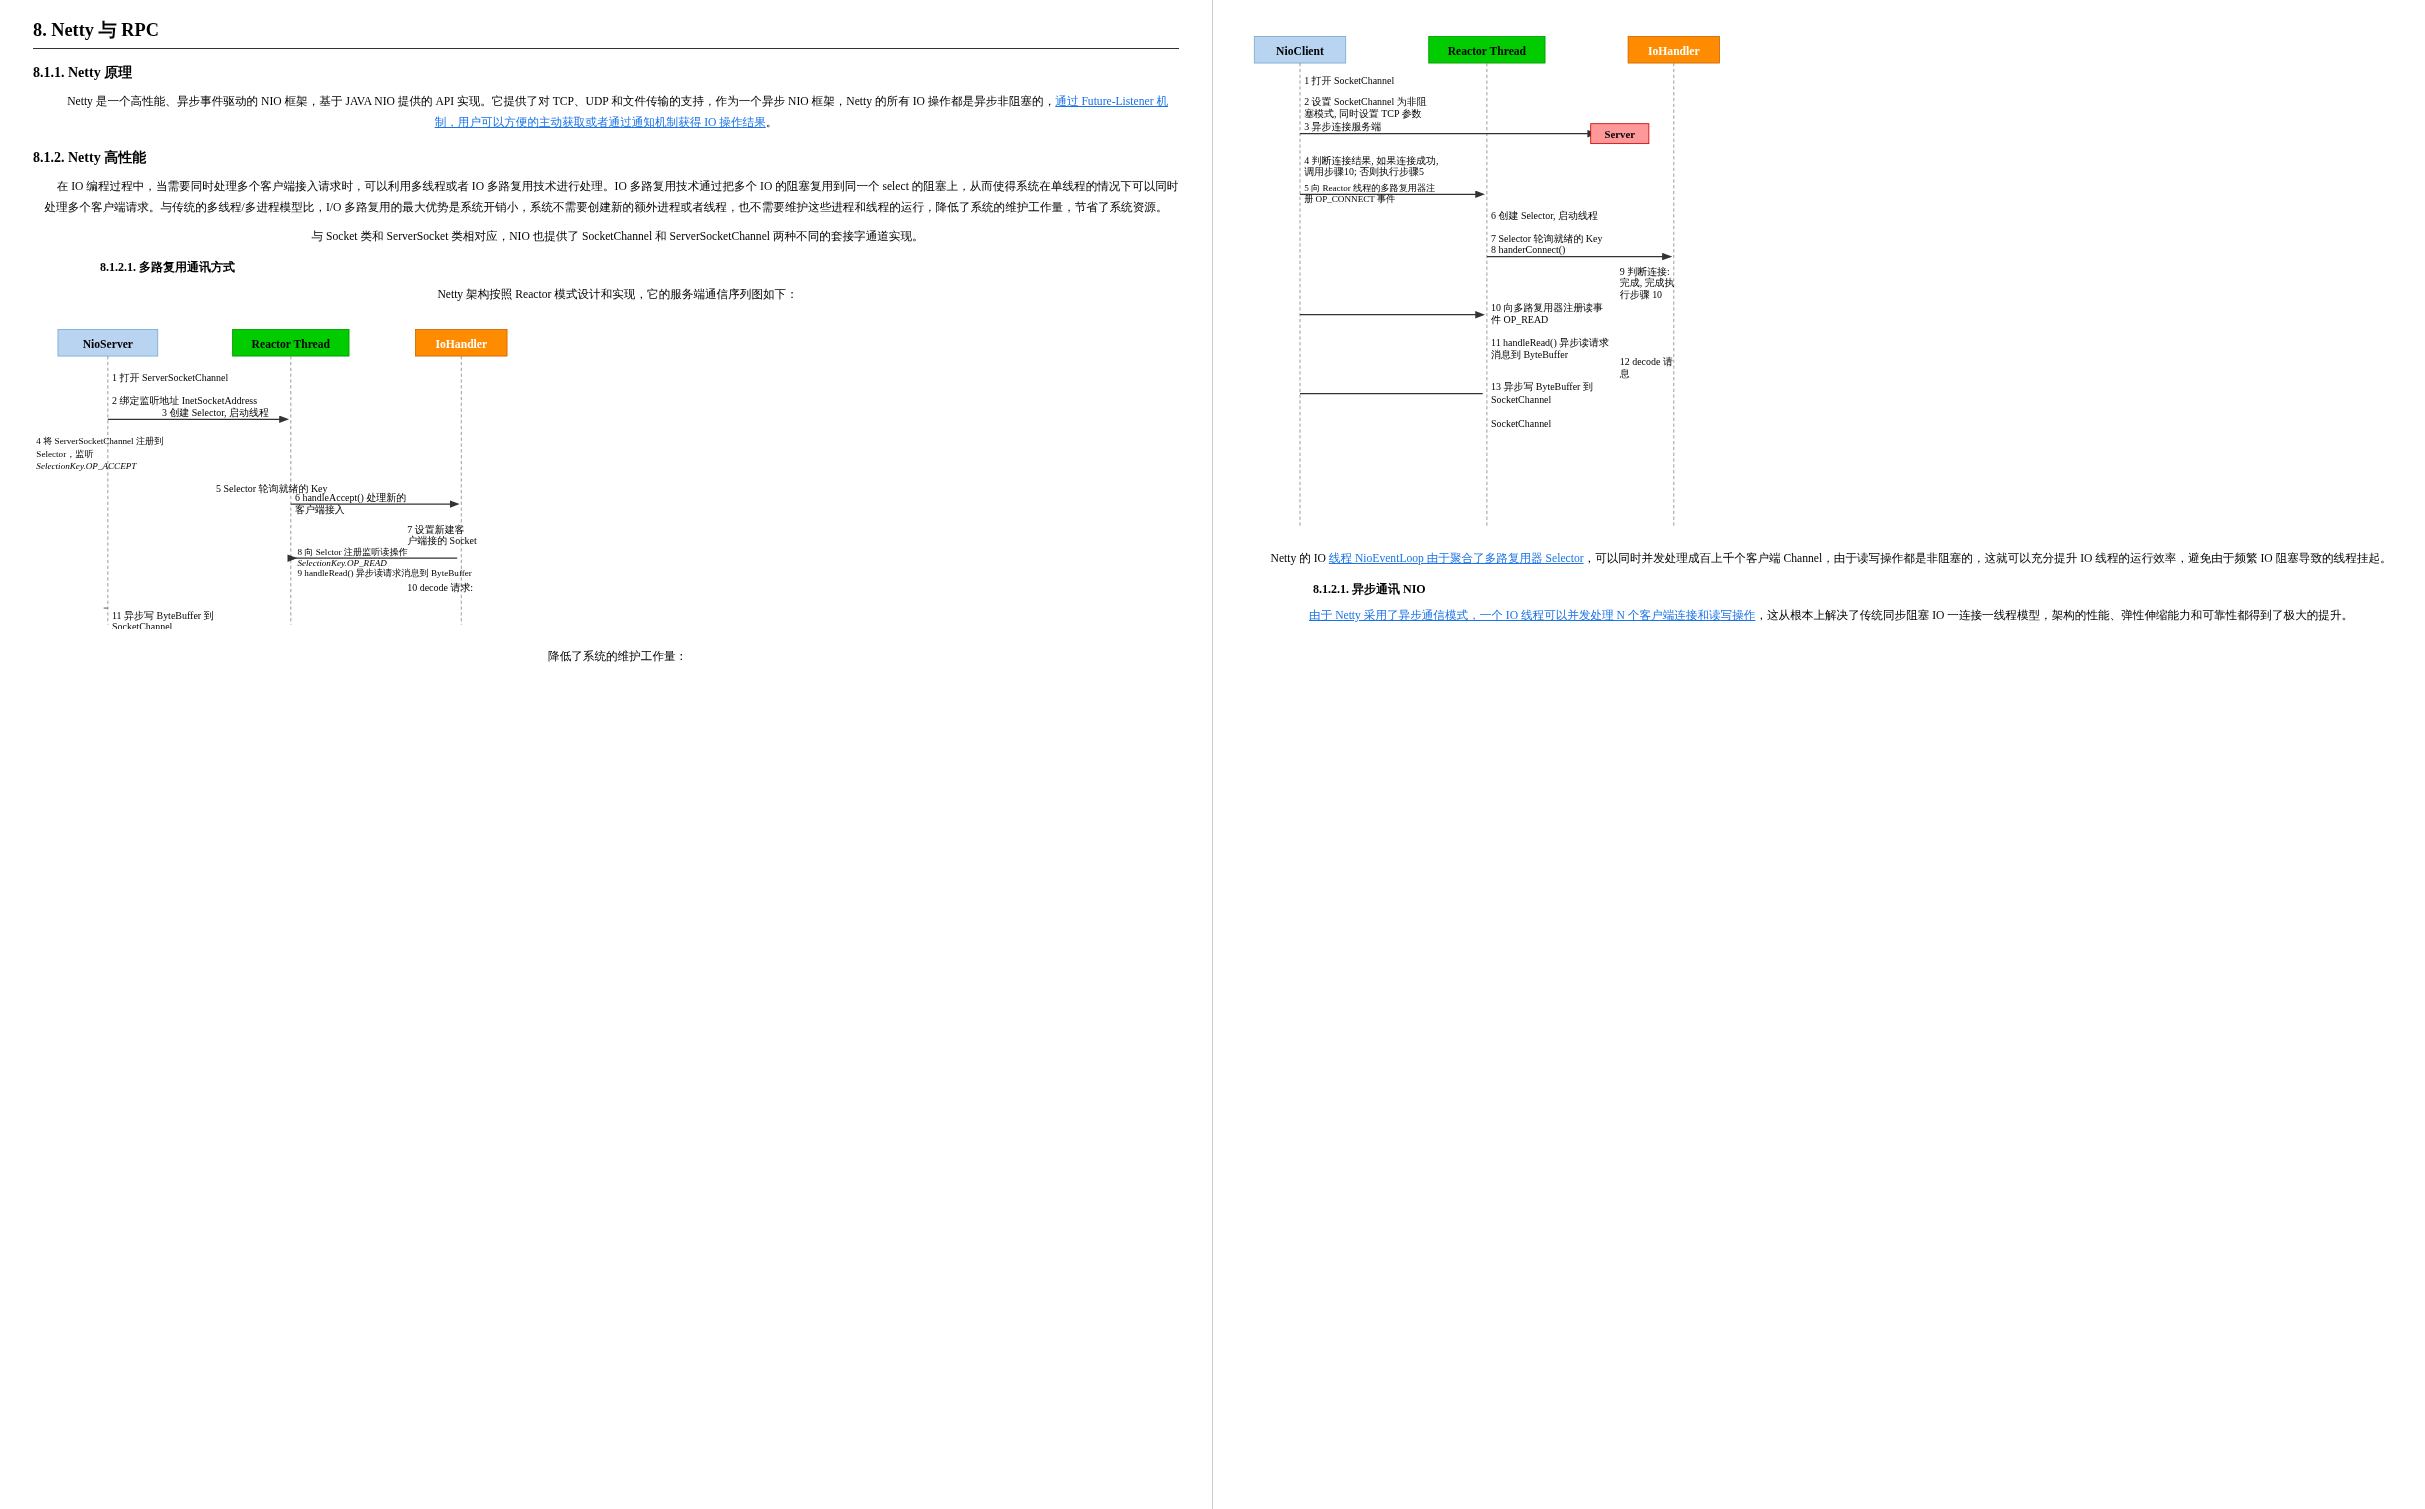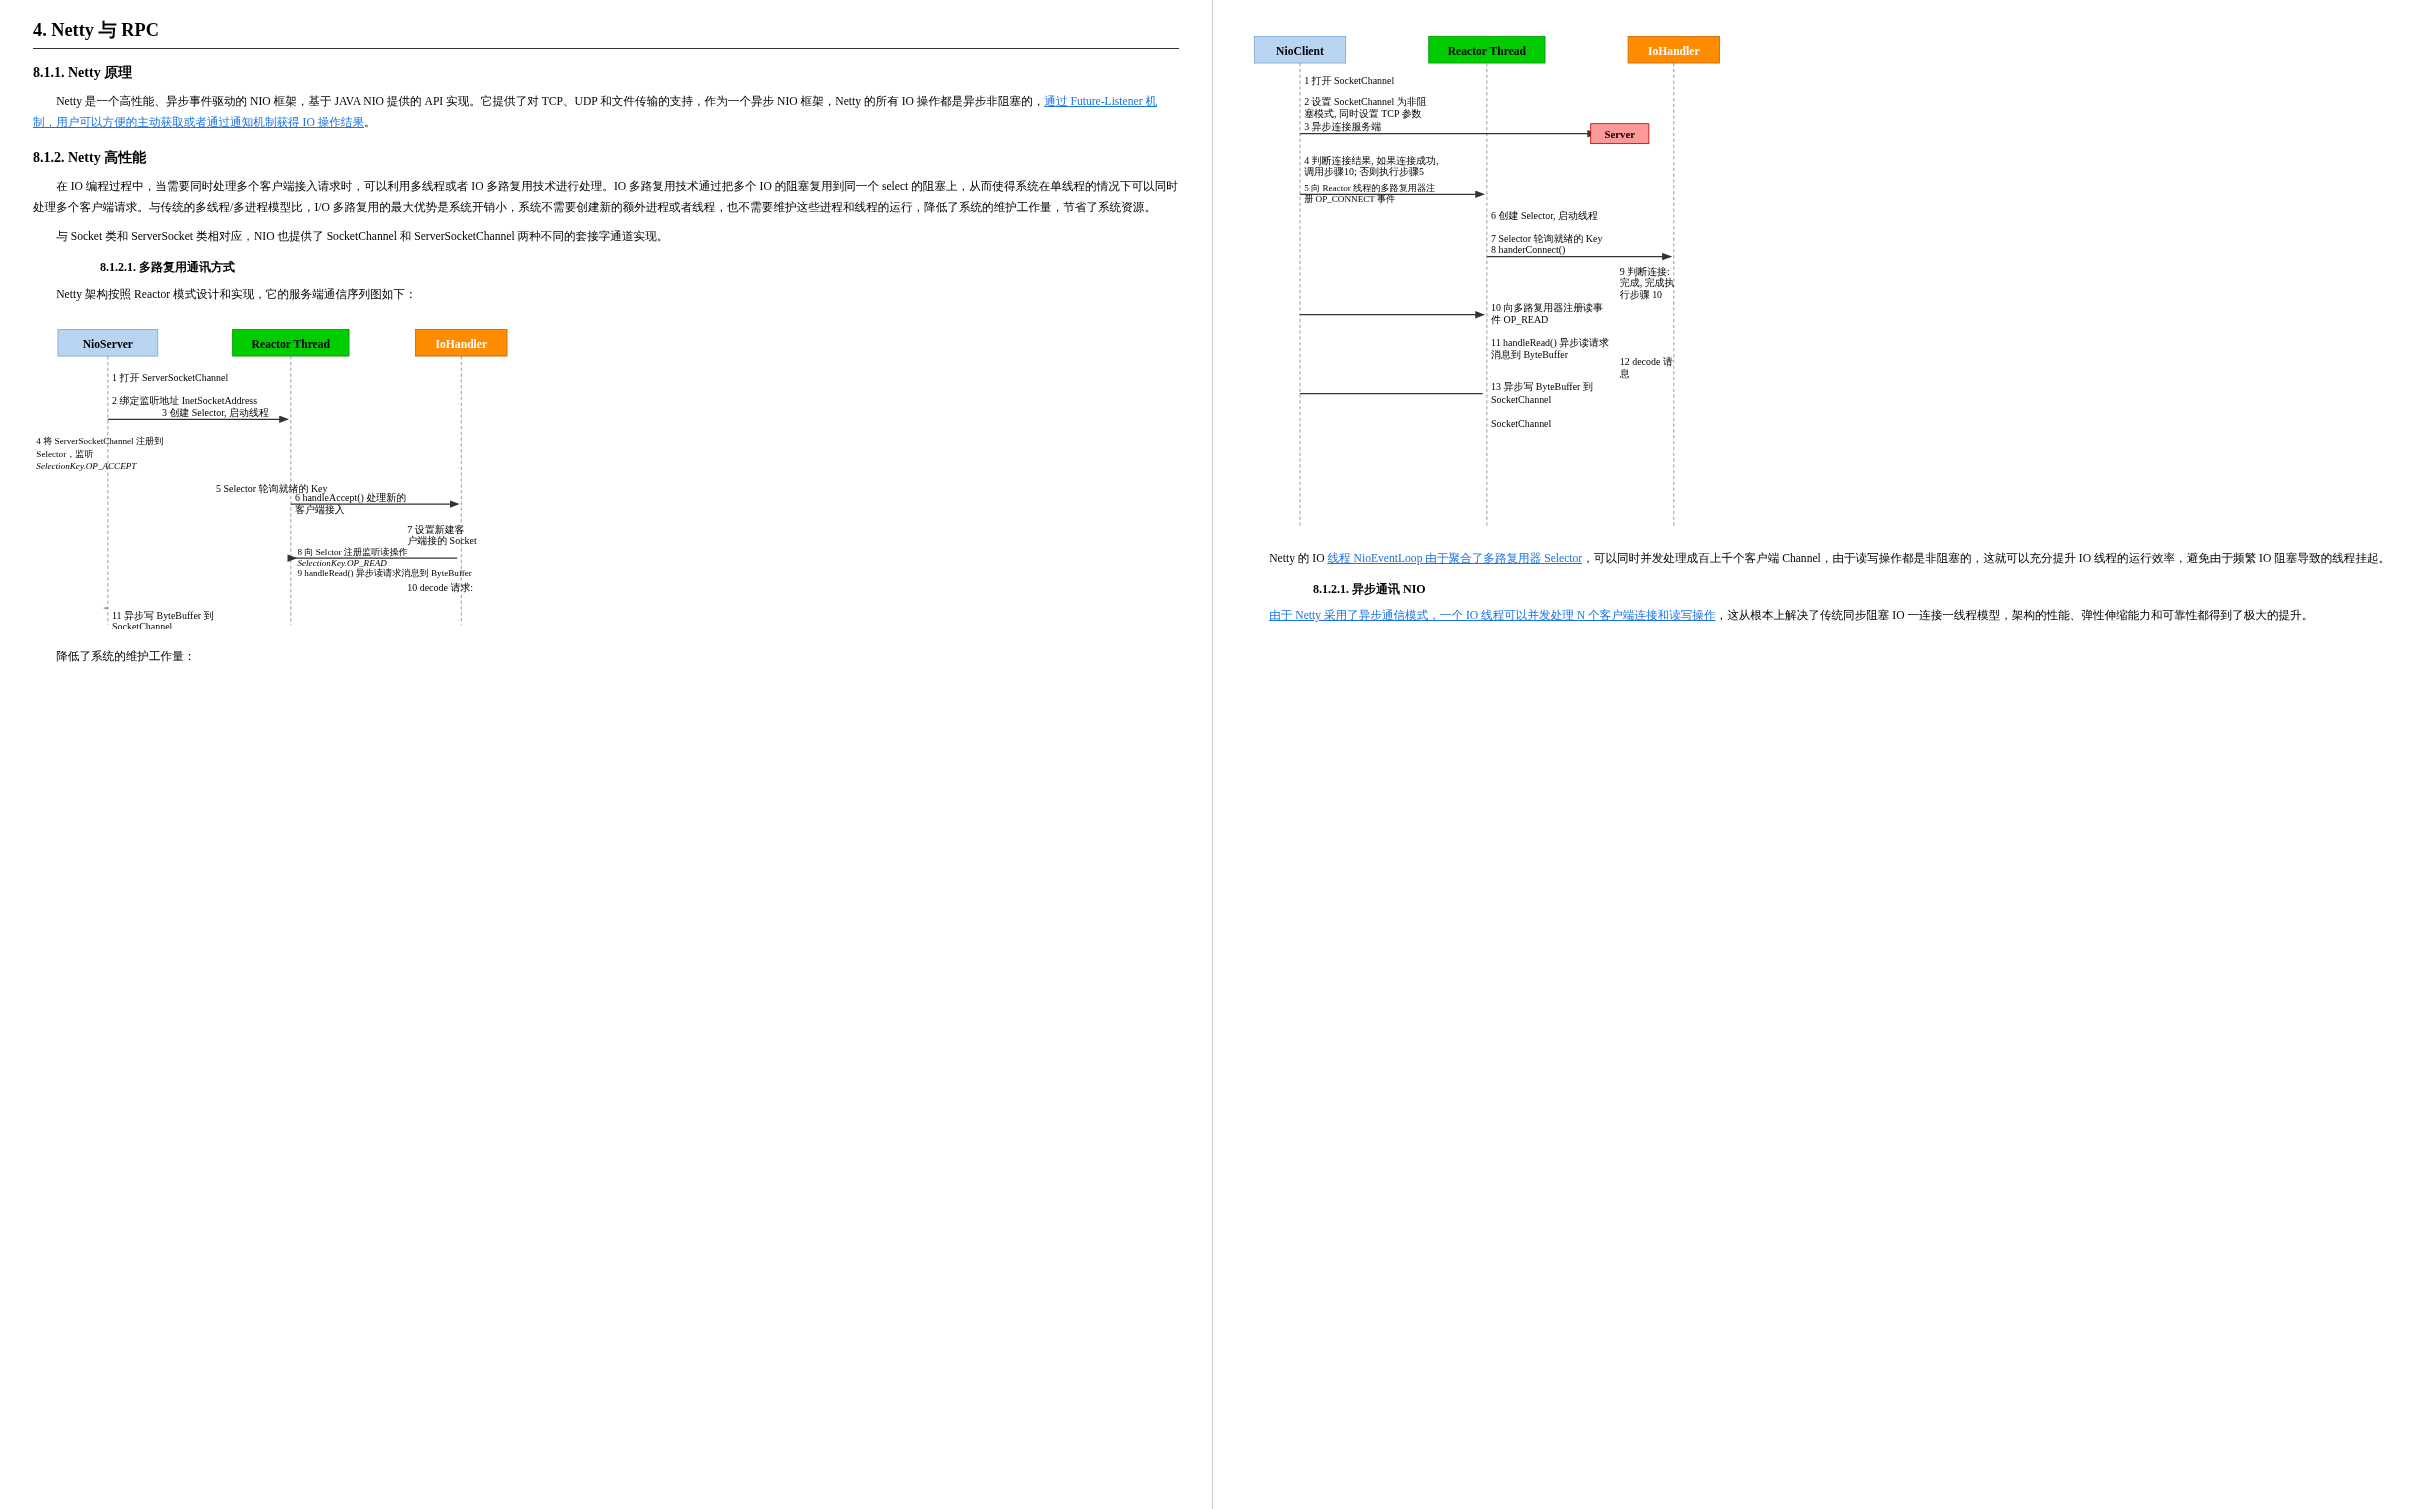--- a/index.html
+++ b/index.html
@@ -41,37 +41,38 @@
       font-weight: bold;
       margin: 11.6px 0 8.3px 0;
     }
     h3.indent {
       text-indent: 67px;
     }
     p {
       line-height: 1.8;
       margin-bottom: 8.3px;
       text-indent: 2em;
+      text-align: center;
     }
     .link-blue { color: #1a73e8; text-decoration: underline; cursor: pointer; }
 
     
     .diagram-container {
       margin: 15px 0;
       position: relative;
       width: 100%;
     }
 
     svg text { font-family: "SimSun", serif; }
   </style>
 </head>
 <body>
 
 <div class="left-panel">
-  <h1>4. Netty 与 RPC</h1>
+  <h1>8. Netty 与 RPC</h1>
 
   <h2>8.1.1. Netty 原理</h2>
 
   <p>
     <span>Netty 是一个高性能、异步事件驱动的 NIO 框架，基于 JAVA NIO 提供的 API 实现。它提供了对 TCP、UDP 和文件传输的支持，作为一个异步 NIO 框架，Netty 的所有 IO 操作都是异步非阻塞的，</span><span class="link-blue">通过 Future-Listener 机制，用户可以方便的主动获取或者通过通知机制获得 IO 操作结果</span><span>。</span>
   </p>
 
   <h2>8.1.2. Netty 高性能</h2>
 
   <p>在 IO 编程过程中，当需要同时处理多个客户端接入请求时，可以利用多线程或者 IO 多路复用技术进行处理。IO 多路复用技术通过把多个 IO 的阻塞复用到同一个 select 的阻塞上，从而使得系统在单线程的情况下可以同时处理多个客户端请求。与传统的多线程/多进程模型比，I/O 多路复用的最大优势是系统开销小，系统不需要创建新的额外进程或者线程，也不需要维护这些进程和线程的运行，降低了系统的维护工作量，节省了系统资源。</p>

